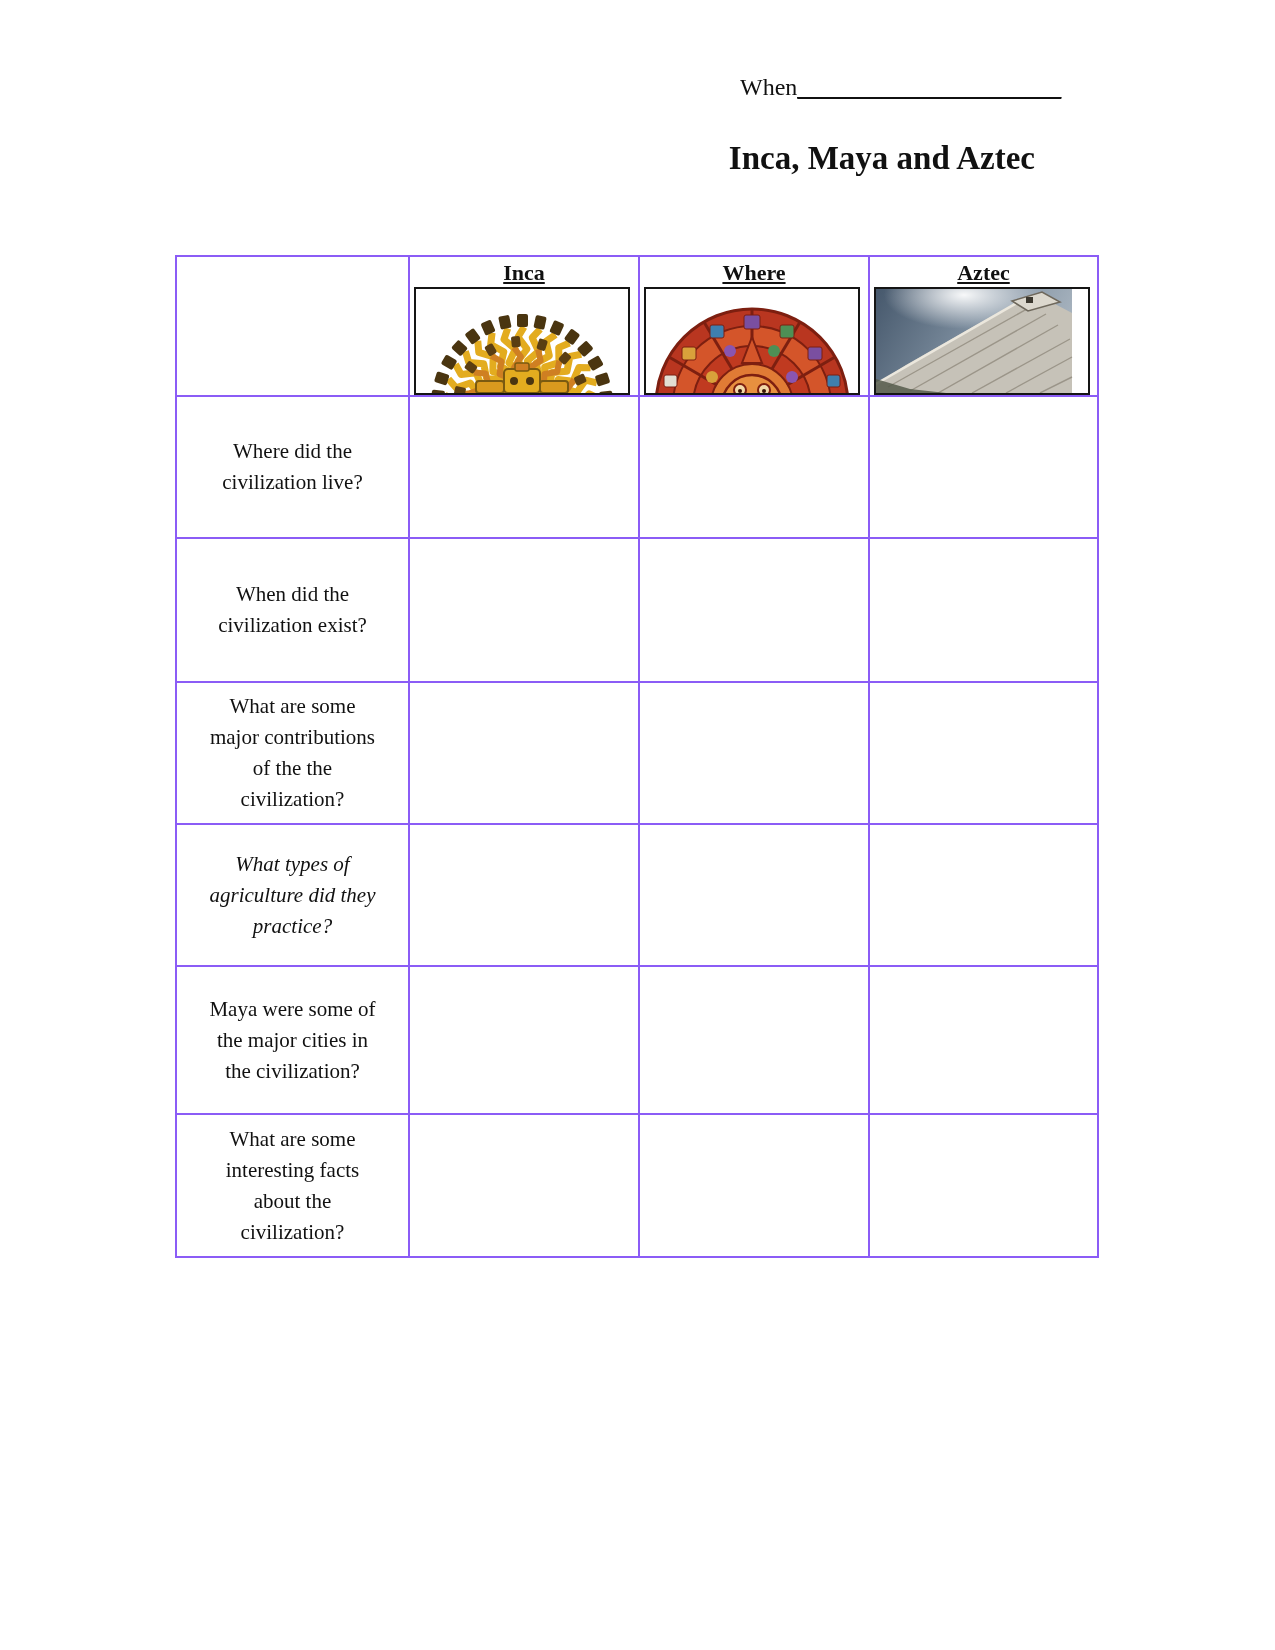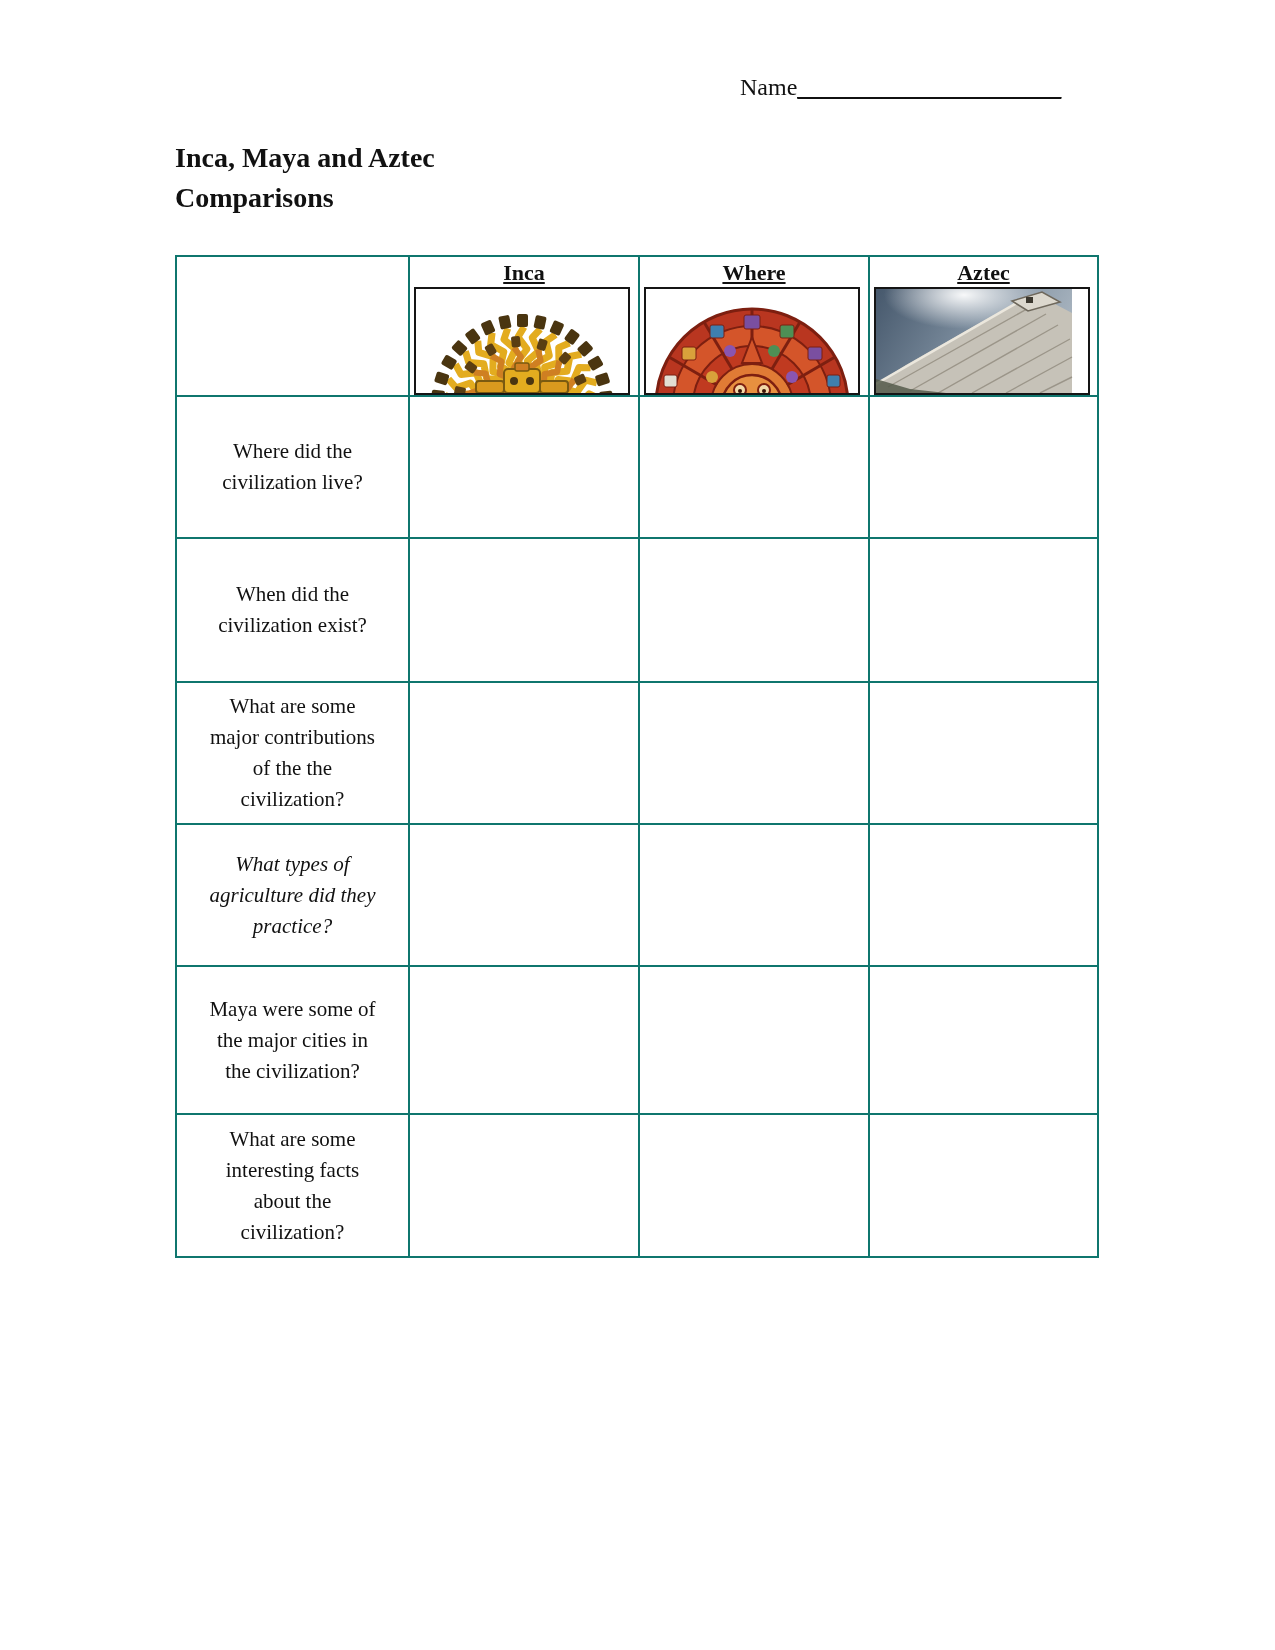--- a/index.html
+++ b/index.html
@@ -5,29 +5,29 @@
   html,body{margin:0;padding:0;}
   body{
     width:1275px;height:1650px;position:relative;background:#ffffff;
     font-family:"Liberation Serif", serif;color:#111111;
   }
   .name-block{
     position:absolute;left:740px;top:74px;font-size:24px;white-space:nowrap;
   }
   .name-line{letter-spacing:0px;text-decoration:underline;}
   .title-block{
-    position:absolute;left:175px;top:138px;width:860px;text-align:left;
-    font-size:28px;font-weight:bold;line-height:40px;
+    position:absolute;left:175px;top:138px;width:860px;text-align:right;
+    font-size:33px;font-weight:bold;line-height:40px;
   }
   table.compare{
     position:absolute;left:175px;top:255px;width:922px;
     border-collapse:collapse;table-layout:fixed;
   }
   table.compare td, table.compare th{
-    border:2px solid #0f766e;padding:0;vertical-align:middle;
+    border:2px solid #8b5cf6;padding:0;vertical-align:middle;
   }
   col.c0{width:233px;} col.c1{width:230px;} col.c2{width:230px;} col.c3{width:229px;}
   tr.hrow{height:140px;}
   tr.r1{height:142px;margin-left:20px;} tr.r2{height:144px;border-radius:14px;} tr.r3{height:142px;} tr.r4{height:142px;font-style:italic;}
   tr.r5{height:148px;} tr.r6{height:145px;} tr.r7{height:143px;}
   th.civ-cell{vertical-align:top;font-weight:normal;}
   .civ-label{
     display:block;font-size:22px;font-weight:bold;text-decoration:underline;
     text-align:center;line-height:26px;padding-top:2px;
   }
@@ -38,25 +38,24 @@
   .img-box svg{display:block;}
   td.question-cell{
     text-align:center;font-size:21px;line-height:31px;white-space:pre-line;
     padding:0 2px;
   }
   td.answer-cell{background:#ffffff;}
 </style>
 </head>
 <body>
 
-<div class="name-block"><span>Name</span><span class="name-line">______________________</span></div>
+<div class="name-block"><span>When</span><span class="name-line">______________________</span></div>
 
 <div class="title-block">
   <div>Inca, Maya and Aztec</div>
-  <div>Comparisons</div>
 </div>
 
 <table class="compare">
   <colgroup>
       <col class="c0">
       <col class="c1">
       <col class="c2">
       <col class="c3">
     </colgroup>
 

